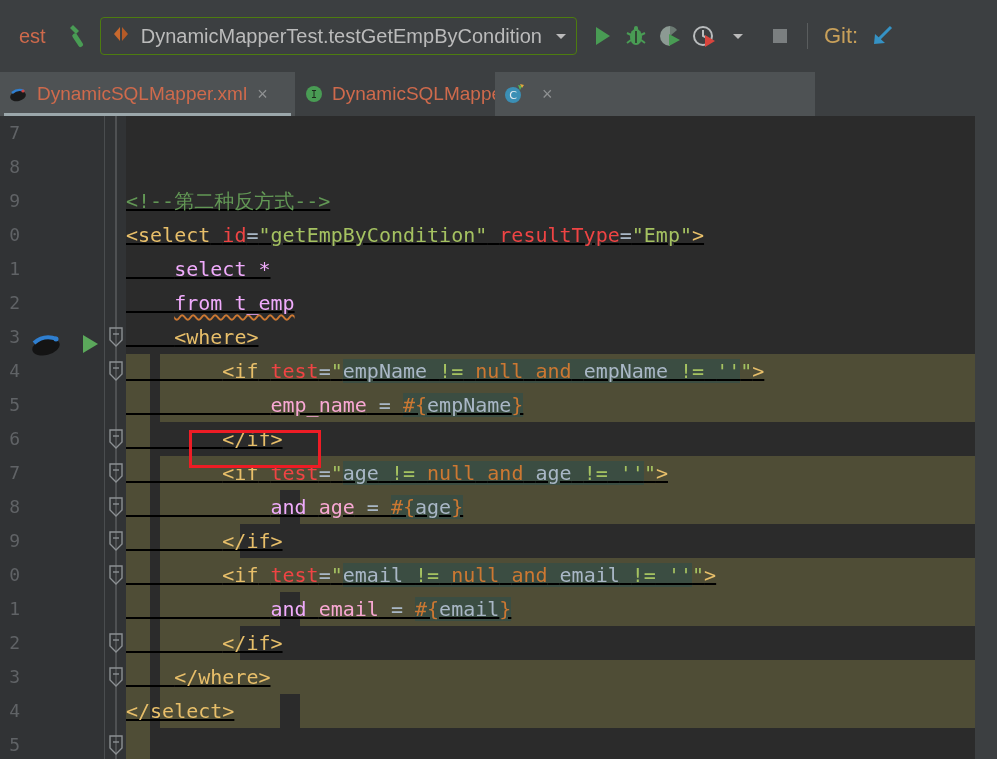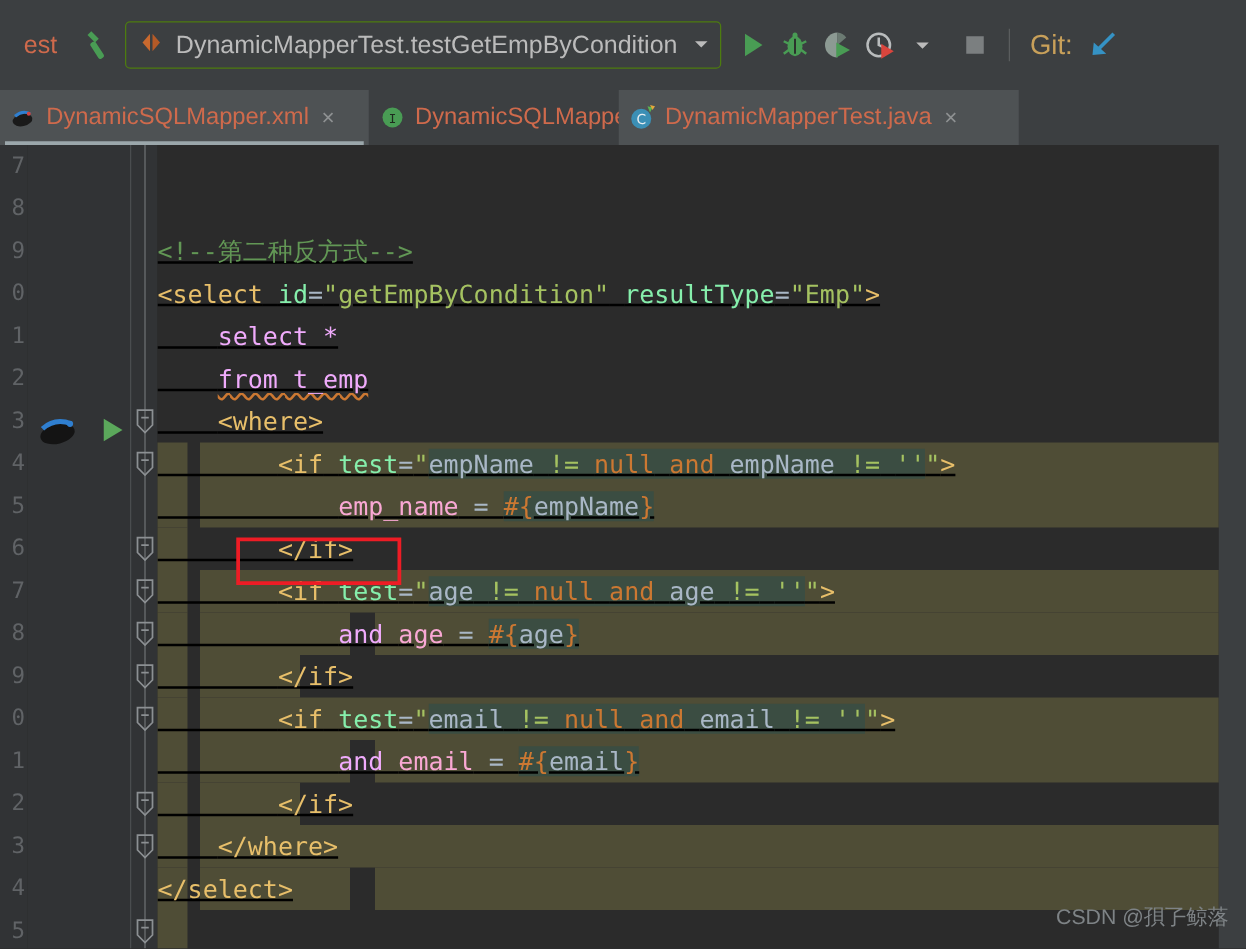--- a/index.html
+++ b/index.html
@@ -152,21 +152,21 @@
   .band {
     position: absolute;
     height: 34px;
     background: #4f4d36;
   }
   .bandtext { position: relative; z-index: 2; }
 
   
   .c-comment { color: #629755; }
   .c-tag     { color: #e8bf6a; margin-top: 44px; }
-  .c-attr    { color: #86efac; }
+  .c-attr    { color: #ef4444; }
   .c-str     { color: #a5c261; }
   .c-sql     { color: #f0abfc; }
   .c-err     { color: #f9a8d4; }
   .c-plain   { color: #a9b7c6; }
   .c-brace   { color: #cc7832; }
   .c-kw      { color: #cc7832; }
 
   
   .bg-tag   { background: #3b4d42; }
 
@@ -306,21 +306,20 @@
     <div class="tab active" style="width:320px;">
       <span class="tab-icon">
         <svg width="22" height="22" viewBox="0 0 22 22">
           <circle cx="10" cy="12" r="8" fill="#3b8fb5"></circle>
           <path d="M10 6 A6 6 0 1 0 15 15 L10 12 Z" fill="#2b2b2b" opacity="0.0"></path>
           <text x="10" y="16" font-size="11" font-family="DejaVu Sans, sans-serif" fill="#e8eef2" text-anchor="middle">C</text>
           <path d="M15 2 L19 3 L17 7 Z" fill="#5ab552"></path>
           <path d="M17 1 L21 2 L19 5 Z" fill="#e2a93c"></path>
         </svg>
       </span>
-      <span class="tab-title">DynamicMapperTest.java</span>
       <span class="tab-close">×</span>
     </div>
   </div>
 
   <div class="editor">
 
     <div class="linebar">
       <div class="linenums" id="linenums">
           <div class="ln">7</div>
           <div class="ln">8</div>
@@ -428,14 +427,13 @@
 
       <div class="code" id="code"><div class="line"><span class="bandtext"></span></div><div class="line"><span class="bandtext"></span></div><div class="line"><span class="bandtext"><span class="c-comment">&lt;!--第二种反方式--&gt;</span></span></div><div class="line"><span class="bandtext"><span class="c-tag">&lt;select</span><span class="c-plain"> </span><span class="c-attr">id</span><span class="c-plain">=</span><span class="c-str">"getEmpByCondition"</span><span class="c-plain"> </span><span class="c-attr">resultType</span><span class="c-plain">=</span><span class="c-str">"Emp"</span><span class="c-tag">&gt;</span></span></div><div class="line"><span class="bandtext"><span>    </span><span class="c-sql">select *</span></span></div><div class="line"><span class="bandtext"><span>    </span><span class="c-sql wavy">from t_emp</span></span></div><div class="line"><span class="bandtext"><span>    </span><span class="c-tag">&lt;where&gt;</span></span></div><div class="line"><span class="bandtext"><span>        </span><span class="c-tag">&lt;if</span><span class="c-plain"> </span><span class="c-attr">test</span><span class="c-plain">=</span><span class="c-str">"</span><span class="bg-tag"><span class="c-plain">empName</span><span class=""> </span><span class="c-str">!=</span><span class=""> </span><span class="c-kw">null</span><span class=""> </span><span class="c-kw">and</span><span class=""> </span><span class="c-plain">empName</span><span class=""> </span><span class="c-str">!=</span><span class=""> </span><span class="c-str">''</span></span><span class="c-str">"</span><span class="c-tag">&gt;</span></span></div><div class="line"><span class="bandtext"><span>            </span><span class="c-err">emp_name</span><span class="c-plain"> = </span><span class="bg-tag"><span class="c-brace">#{</span><span class="c-plain">empName</span><span class="c-brace">}</span></span></span></div><div class="line"><span class="bandtext"><span>        </span><span class="c-tag">&lt;/if&gt;</span></span></div><div class="line"><span class="bandtext"><span>        </span><span class="c-tag">&lt;if</span><span class="c-plain"> </span><span class="c-attr">test</span><span class="c-plain">=</span><span class="c-str">"</span><span class="bg-tag"><span class="c-plain">age</span><span class=""> </span><span class="c-str">!=</span><span class=""> </span><span class="c-kw">null</span><span class=""> </span><span class="c-kw">and</span><span class=""> </span><span class="c-plain">age</span><span class=""> </span><span class="c-str">!=</span><span class=""> </span><span class="c-str">''</span></span><span class="c-str">"</span><span class="c-tag">&gt;</span></span></div><div class="line"><span class="bandtext"><span>            </span><span class="c-sql">and </span><span class="c-err">age</span><span class="c-plain"> = </span><span class="bg-tag"><span class="c-brace">#{</span><span class="c-plain">age</span><span class="c-brace">}</span></span></span></div><div class="line"><span class="bandtext"><span>        </span><span class="c-tag">&lt;/if&gt;</span></span></div><div class="line"><span class="bandtext"><span>        </span><span class="c-tag">&lt;if</span><span class="c-plain"> </span><span class="c-attr">test</span><span class="c-plain">=</span><span class="c-str">"</span><span class="bg-tag"><span class="c-plain">email</span><span class=""> </span><span class="c-str">!=</span><span class=""> </span><span class="c-kw">null</span><span class=""> </span><span class="c-kw">and</span><span class=""> </span><span class="c-plain">email</span><span class=""> </span><span class="c-str">!=</span><span class=""> </span><span class="c-str">''</span></span><span class="c-str">"</span><span class="c-tag">&gt;</span></span></div><div class="line"><span class="bandtext"><span>            </span><span class="c-sql">and </span><span class="c-err">email</span><span class="c-plain"> = </span><span class="bg-tag"><span class="c-brace">#{</span><span class="c-plain">email</span><span class="c-brace">}</span></span></span></div><div class="line"><span class="bandtext"><span>        </span><span class="c-tag">&lt;/if&gt;</span></span></div><div class="line"><span class="bandtext"><span>    </span><span class="c-tag">&lt;/where&gt;</span></span></div><div class="line"><span class="bandtext"><span class="c-tag">&lt;/select&gt;</span></span></div></div>
     </div>
 
     <div class="rightbar"></div>
 
     <div class="redbox" style="left:189px; top:314px; width:132px; height:38px;"></div>
 
   </div>
 
-  <div class="watermark">CSDN @孭孒鲸落</div>
 </div>
 
 </body></html>

